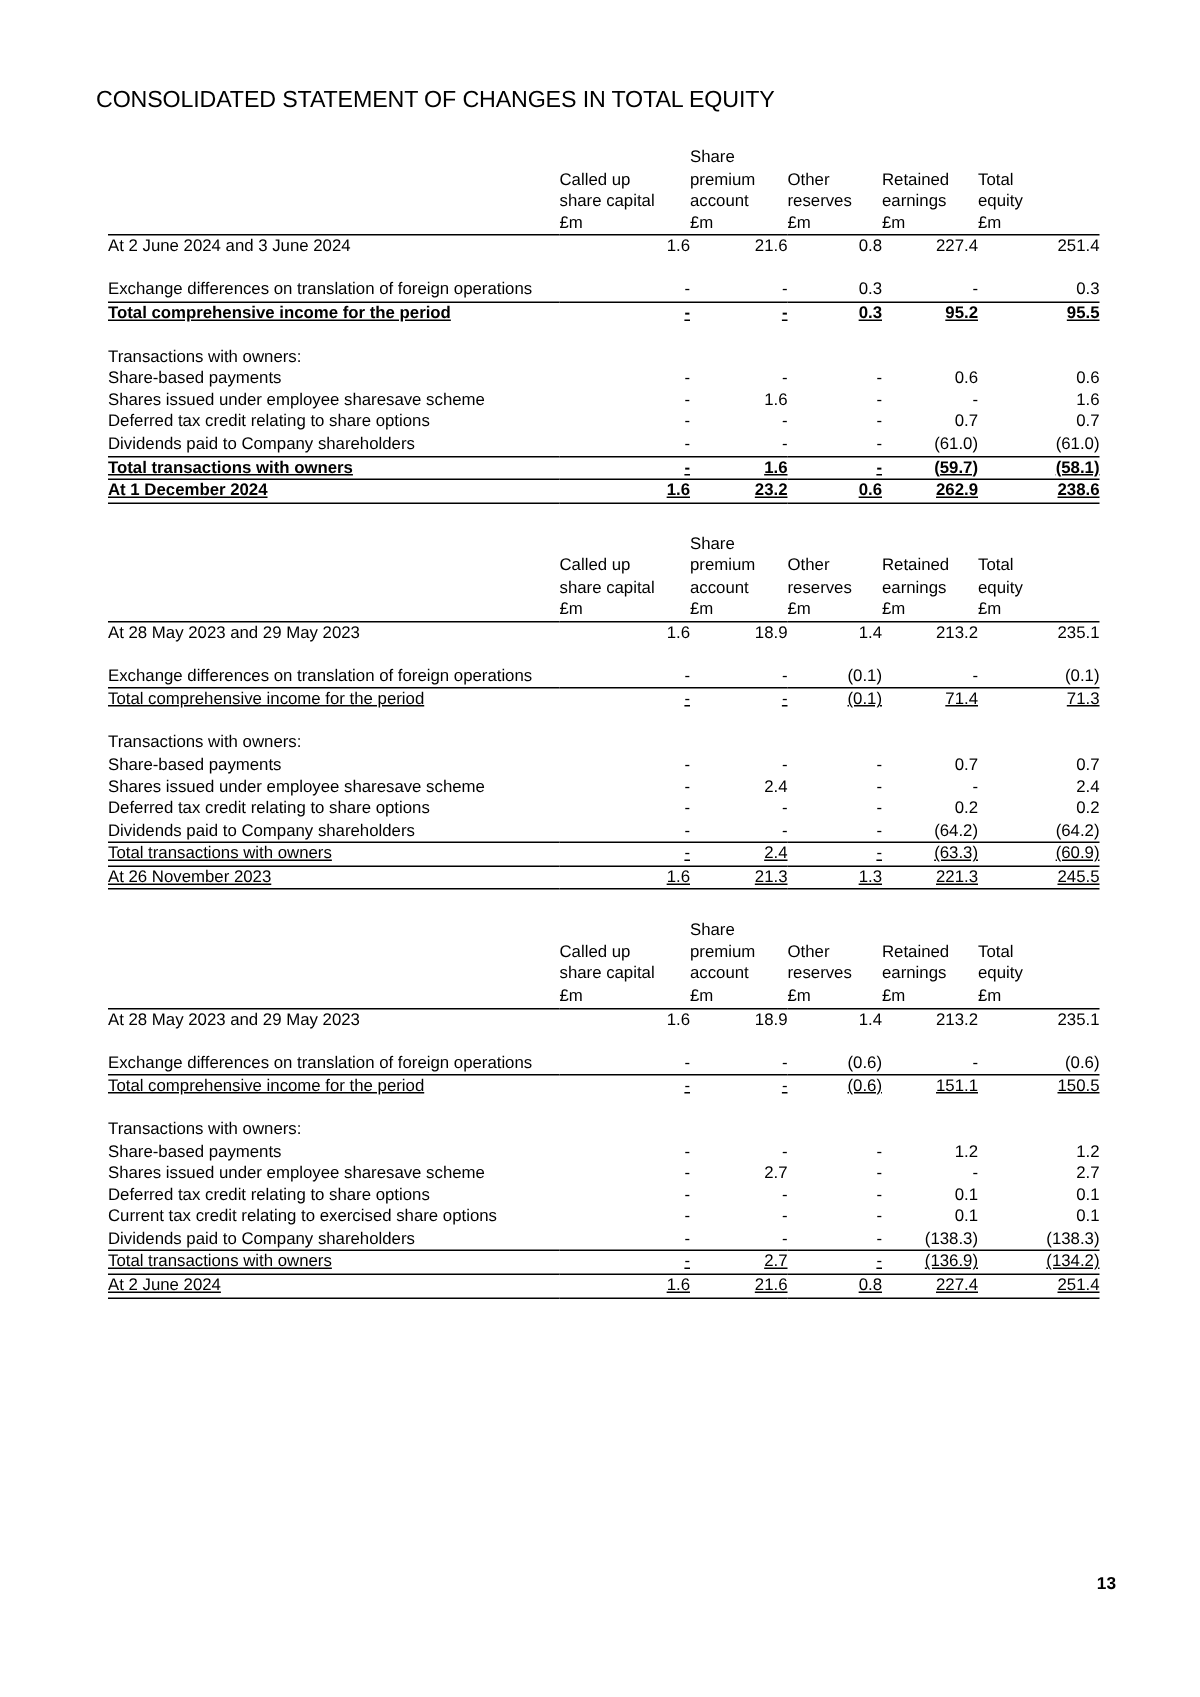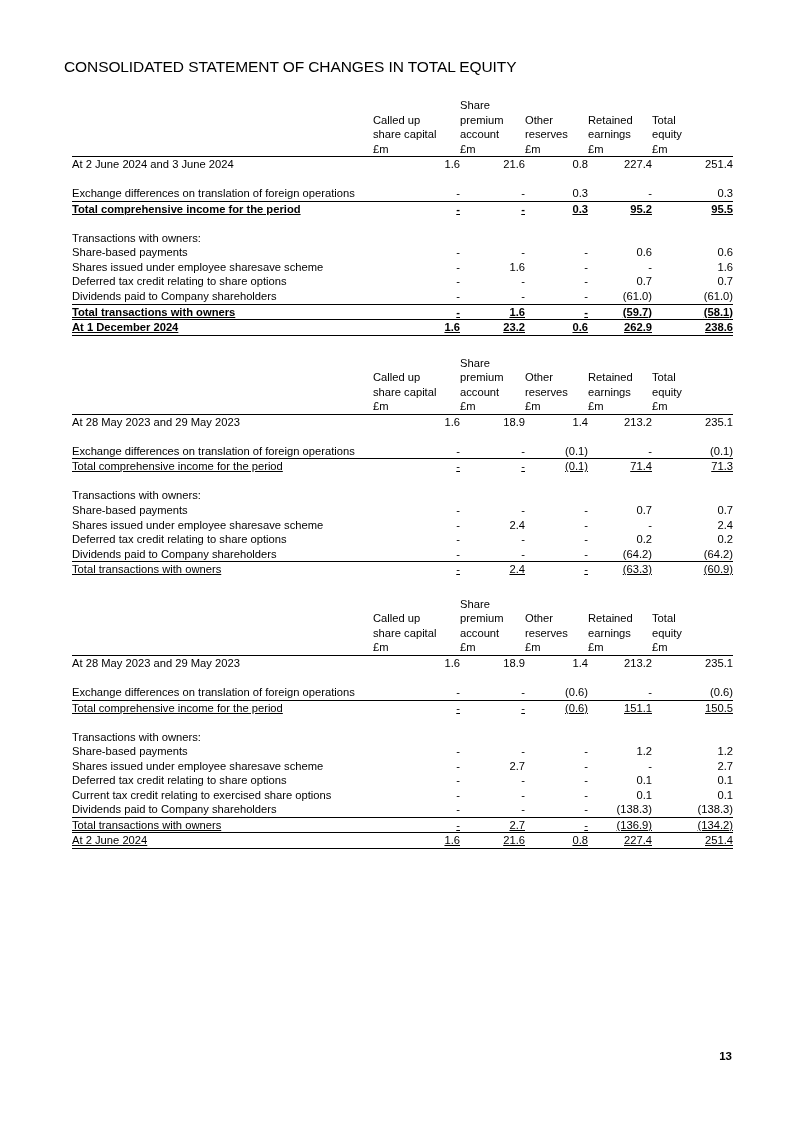--- a/index.html
+++ b/index.html
@@ -86,21 +86,21 @@
     line-height: 14.5px;
     font-size: 1px;
   }
   
   tr.rule-top > td { border-top: 1px solid #000; }
   tr.rule-above > td { border-top: 1px solid #000; text-decoration: underline; }
   tr.rule-thick-below > td { border-bottom: 1.9px solid #000; }
   tr.bold td { font-weight: bold; }
   .page-number {
     position: absolute;
-    right: 68px;
+    right: 56px;
     top: 1050px;
     font-size: 11.5px;
     font-weight: bold;
   }
 </style>
 </head>
 <body>
 
 <div class="page">
 
@@ -374,20 +374,28 @@
             <td class="num">(64.2)</td>
           </tr>
           <tr class="rule-above">
             <td class="lbl">Total transactions with owners</td>
             <td class="num">-</td>
             <td class="num">2.4</td>
             <td class="num">-</td>
             <td class="num">(63.3)</td>
             <td class="num">(60.9)</td>
           </tr>
+          <tr class="rule-above rule-thick-below">
+            <td class="lbl">At 26 November 2023</td>
+            <td class="num">1.6</td>
+            <td class="num">21.3</td>
+            <td class="num">1.3</td>
+            <td class="num">221.3</td>
+            <td class="num">245.5</td>
+          </tr>
         </tbody>
       </table>
       <table class="equity">
         <colgroup>
           <col class="c-label">
           <col class="c-num1">
           <col class="c-num2">
           <col class="c-num3">
           <col class="c-num4">
           <col class="c-num5">

